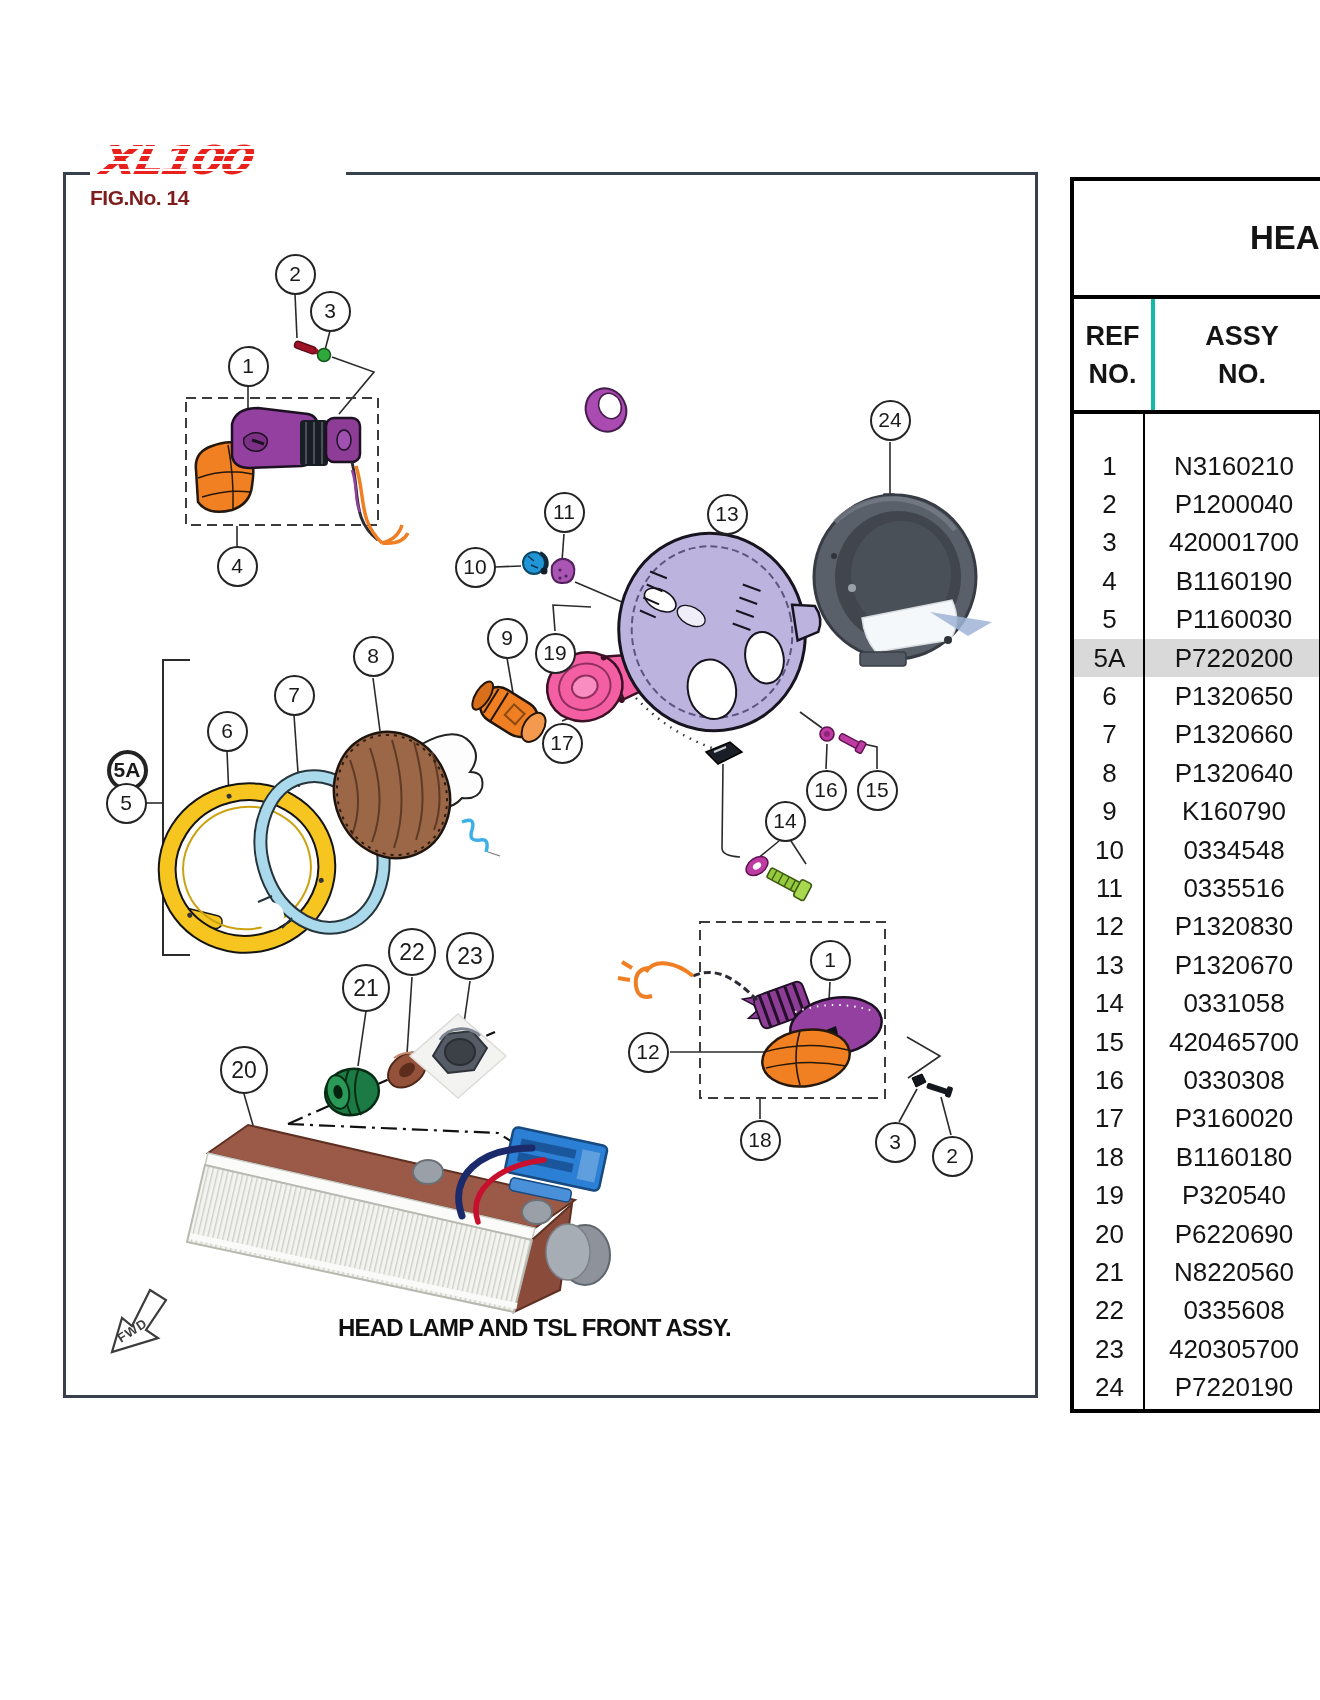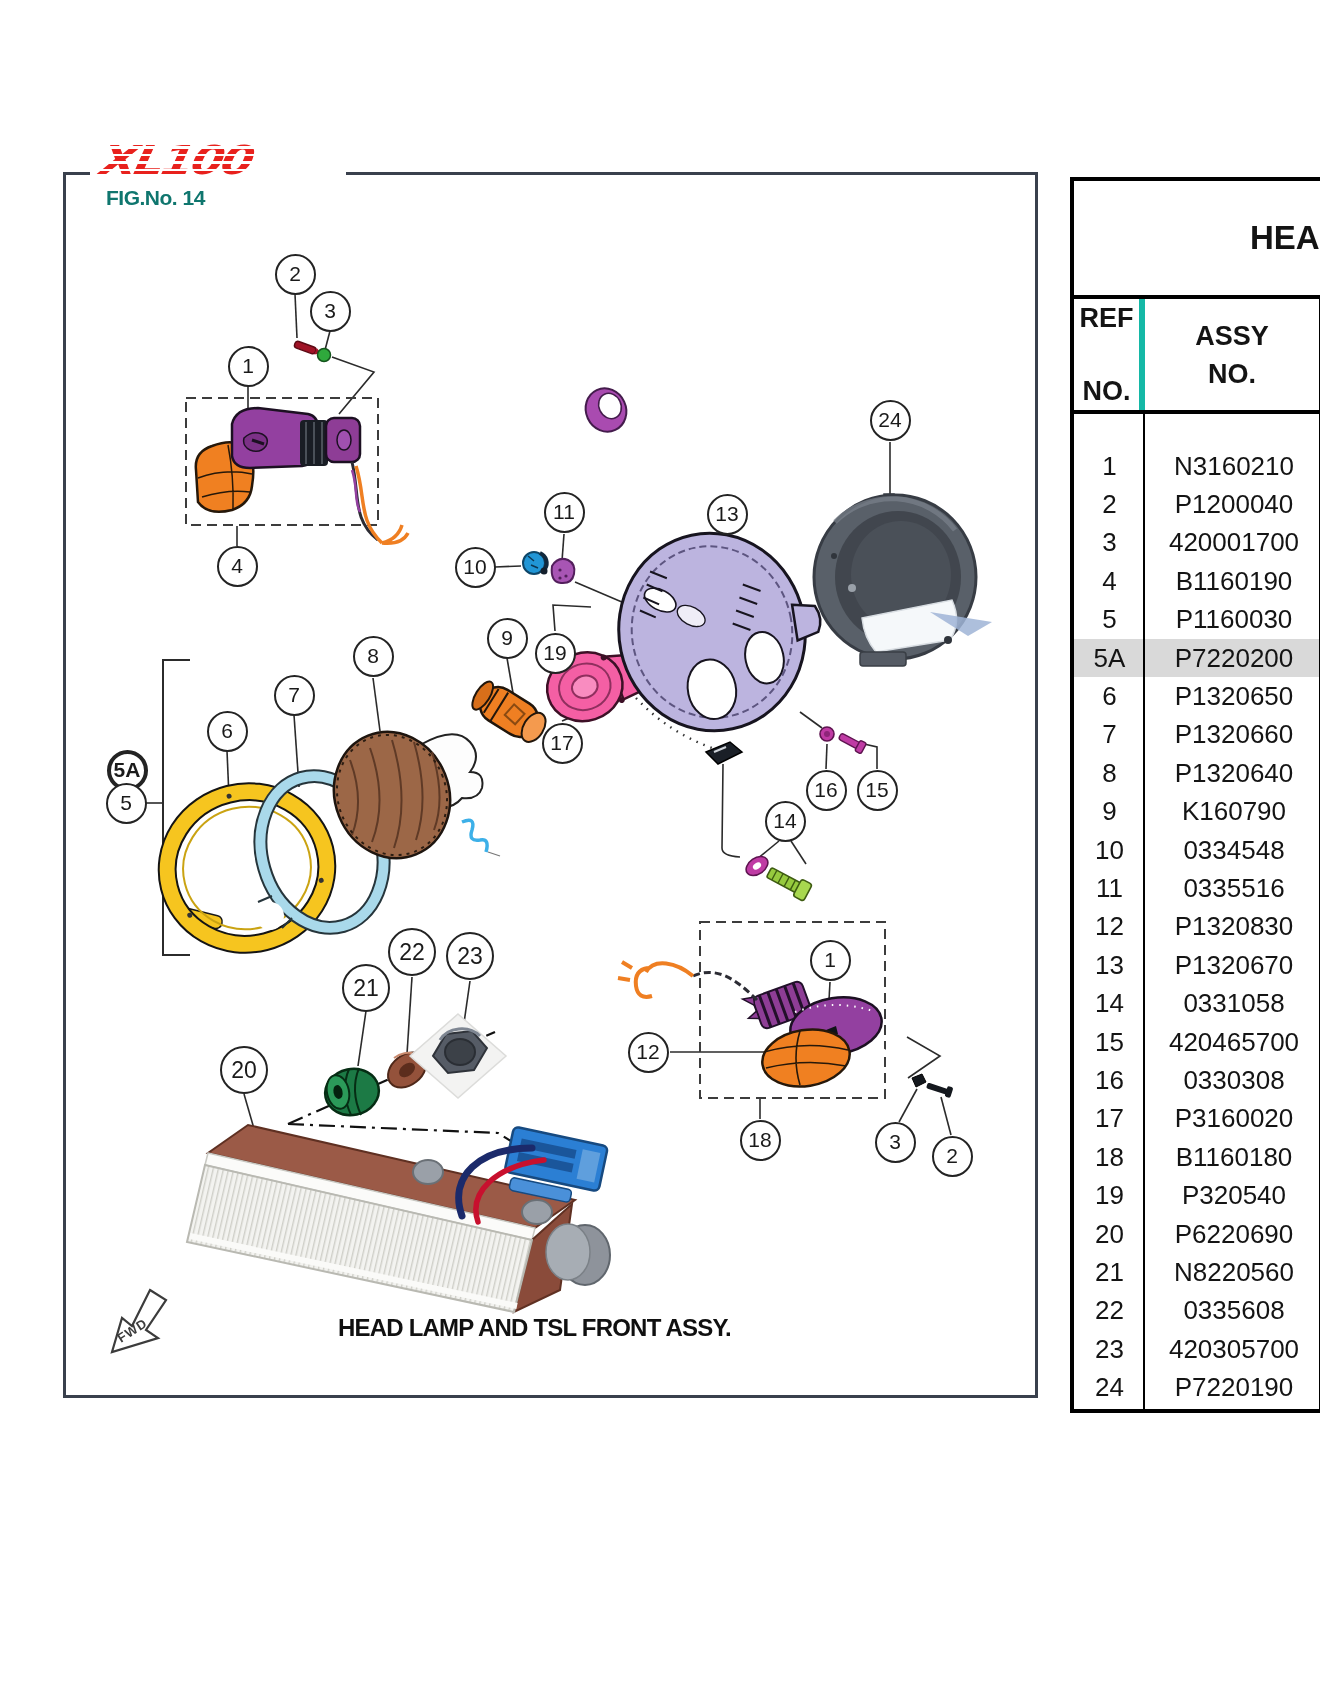--- a/index.html
+++ b/index.html
@@ -24,22 +24,22 @@
     font-weight:bold; font-size:47px; line-height:52px; color:#e8211d;
     letter-spacing:-3px; transform:skewX(-12deg) scaleY(.85); padding-left:12px;
     white-space:nowrap;
   }
   .logo-stripes {
     position:absolute; inset:0; z-index:6; pointer-events:none;
     background:repeating-linear-gradient(180deg, transparent 0 5px, #ffffff 5px 7.5px);
   }
 
   .fig-label {
-    position:absolute; left:106px; top:186px; font-size:21px; font-weight:bold;
-    letter-spacing:-0.5px; color:#0f766e; z-index:4;
+    position:absolute; left:90px; top:186px; font-size:21px; font-weight:bold;
+    letter-spacing:-0.5px; color:#7f1d1d; z-index:4;
   }
 
   .caption {
     position:absolute; left:338px; top:1314px; font-size:24px; font-weight:bold;
     letter-spacing:-0.8px; color:#101010; z-index:4; white-space:nowrap;
   }
 
   
   .parts-table {
     position:absolute; left:1070px; top:177px; width:560px; height:1236px;
@@ -48,21 +48,21 @@
   .table-title {
     height:114px; border-bottom:4px solid #000; box-sizing:content-box;
     display:flex; align-items:center; padding-left:176px;
     font-size:33px; font-weight:bold; white-space:nowrap; letter-spacing:0;
   }
   .table-header { height:111px; border-bottom:4px solid #000; display:flex; }
   .th {
     display:flex; flex-direction:column; justify-content:center; align-items:center;
     font-weight:bold; font-size:27px; line-height:38px; box-sizing:border-box;
   }
-  .th-ref  { width:71px;  border-right:6px solid #14b8a6;justify-content:space-between; }
+  .th-ref  { width:81px;  border-right:4px solid #14b8a6; }
   .th-part { width:178px; border-right:4px solid #000; }
   .table-body { position:relative; height:995px; padding-top:33px; box-sizing:border-box; }
   .vline { position:absolute; top:0; bottom:0; background:#000; z-index:2; }
   .vline1 { left:69px; width:2px; }
   .vline2 { left:245px; width:4px; }
   .trow { display:flex; height:38.4px; align-items:center; font-size:26px; position:relative; z-index:1; }
   .trow .tc { text-align:center; }
   .trow .ref  { width:71px; }
   .trow .part { width:178px; }
   .trow.hl { background:#d9d9d9; }

